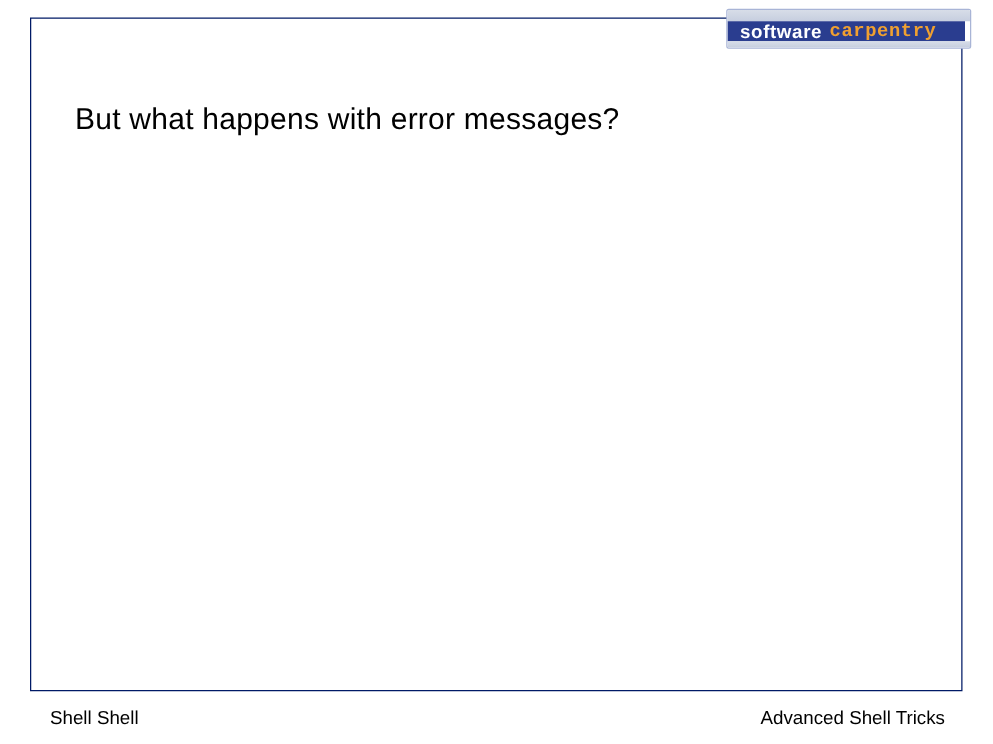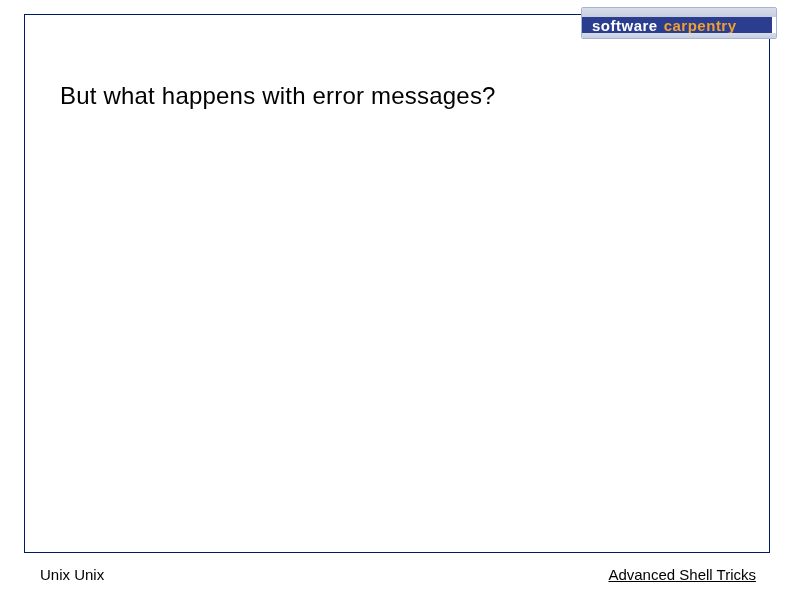--- a/index.html
+++ b/index.html
@@ -51,21 +51,21 @@
     padding-left: 10px;
   }
   .logo-mid .sw {
     font-family: Arial, sans-serif;
     font-weight: bold;
     font-size: 15px;
     color: #ffffff;
     letter-spacing: 0.5px;
   }
   .logo-mid .carp {
-    font-family: Liberation Sans, sans-serif;
+    font-family: Liberation Mono, monospace;
     font-weight: bold;
     font-size: 15px;
     color: #f0a030;
     margin-left: 6px;
     letter-spacing: 0.5px;
   }
   .logo-bot {
     position: absolute;
     left: 0; right: 0; top: 25px;
     bottom: 0;
@@ -85,33 +85,32 @@
     bottom: 12px;
     font-size: 15px;
     color: #000;
   }
   .footer-right {
     position: absolute;
     right: 38px;
     bottom: 12px;
     font-size: 15px;
     color: #000;
-    text-decoration: underline;
   }
 </style>
 </head>
 <body>
 
 <div class="slide-frame"></div>
 
 <div class="logo">
   <div class="logo-top"></div>
   <div class="logo-mid">
     <span class="sw">software</span>
     <span class="carp">carpentry</span>
   </div>
   <div class="logo-bot"></div>
 </div>
 
 <div class="heading">But what happens with error messages?</div>
 
-<div class="footer-left">Unix Unix</div>
+<div class="footer-left">Shell Shell</div>
 <div class="footer-right">Advanced Shell Tricks</div>
 
 </body></html>

